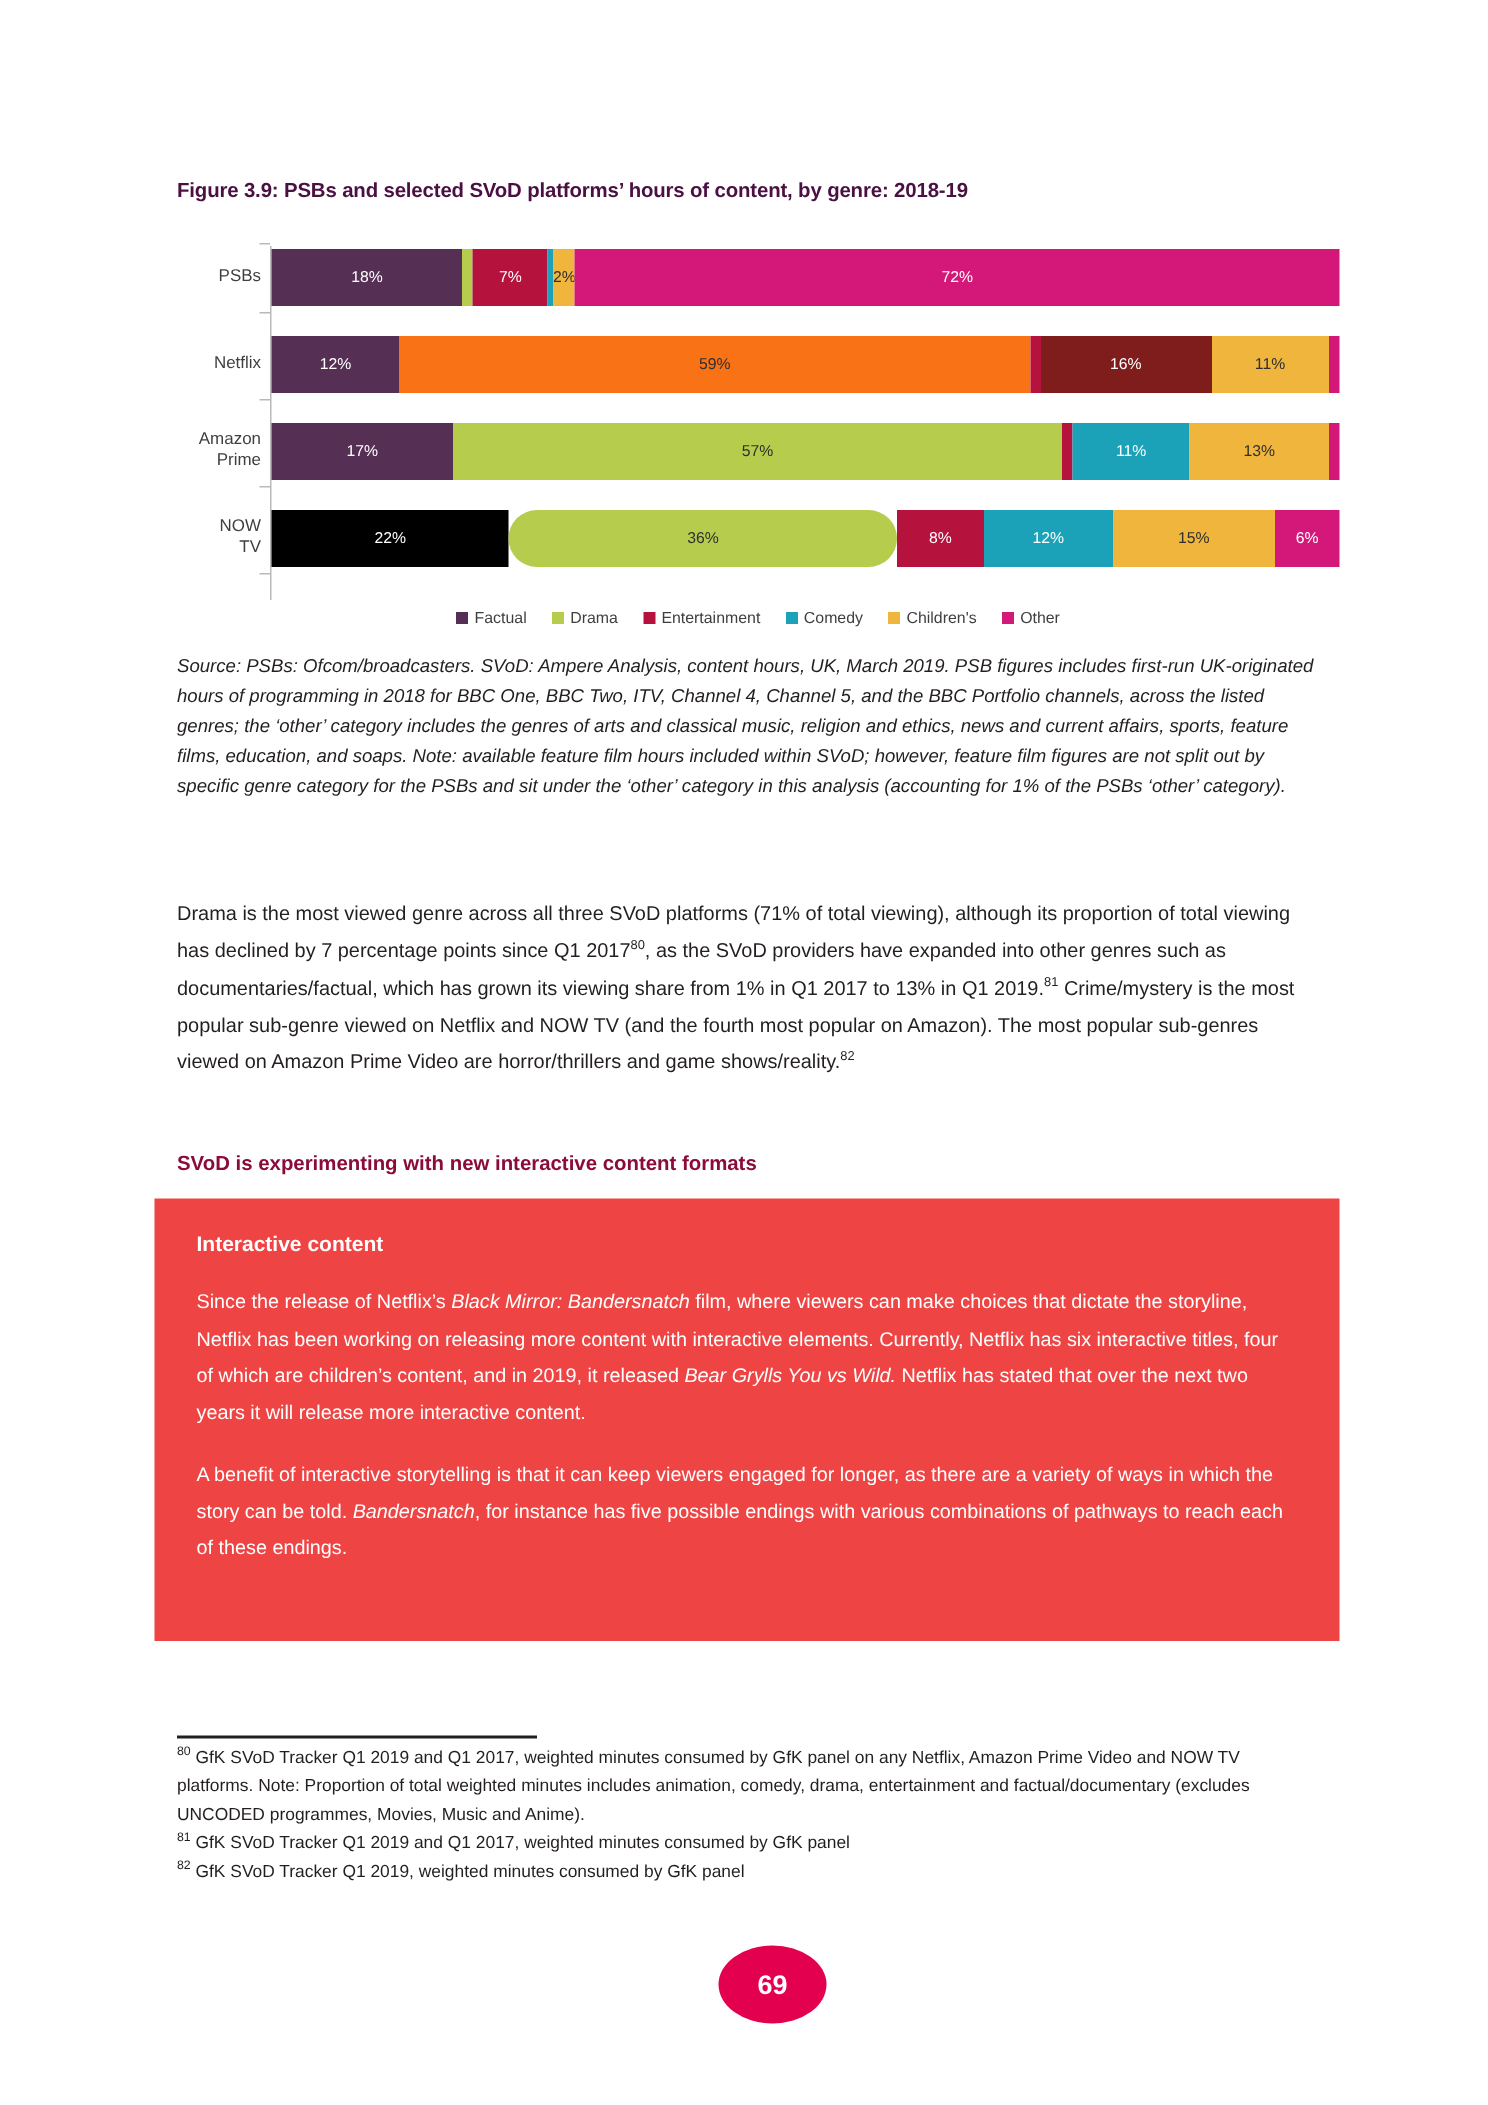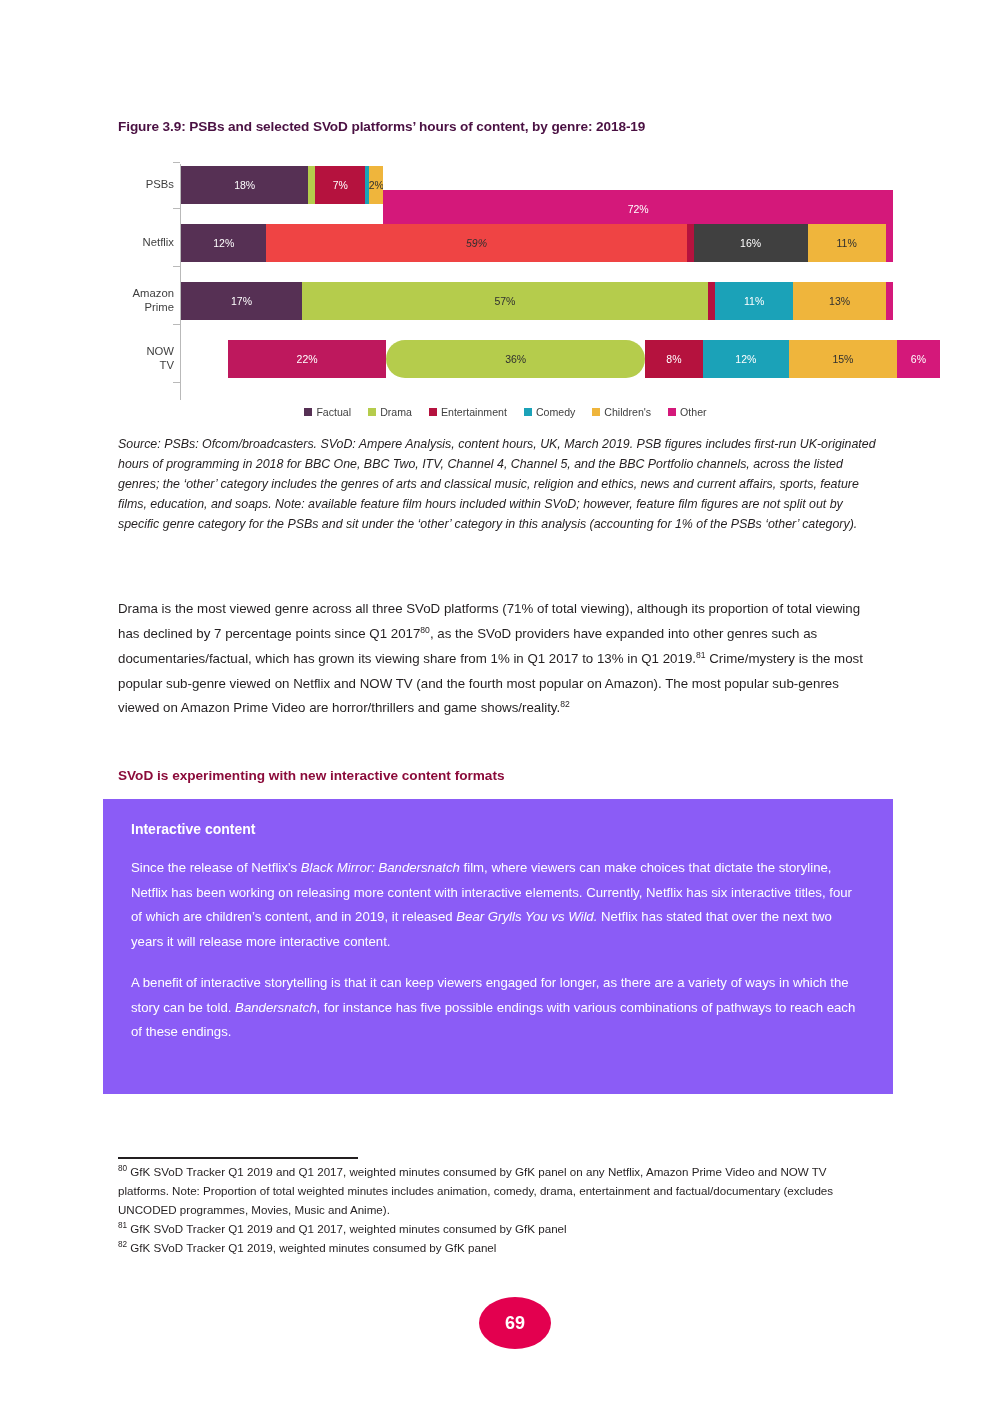--- a/index.html
+++ b/index.html
@@ -64,21 +64,21 @@
 
   
   .sub-head {
     position:absolute; left:118px; top:768px; width:760px;
     font-size:13.6px; font-weight:bold; color:#8b0b3a;
   }
 
   
   .callout {
     position:absolute; left:103px; top:799px; width:790px; height:295px;
-    background:#8b5cf6; color:#ffffff; padding:22px 28px 0 28px;
+    background:#ef4444; color:#ffffff; padding:22px 28px 0 28px;
   }
   .callout-title { font-size:14px; font-weight:bold; margin-bottom:19px; }
   .callout-p { font-size:13.2px; line-height:1.86; margin:0 0 17px 0; }
   .callout-p em, .body-para em { font-style:italic; }
 
   
   .fn-rule { position:absolute; left:118px; top:1157px; width:240px; height:1.6px; background:#231f20; }
   .footnotes { position:absolute; left:118px; top:1163px; width:760px; font-size:11.6px; line-height:1.63; color:#231f20; }
   .footnotes p { margin:0; }
   .footnotes sup { font-size:8.2px; }
@@ -110,30 +110,30 @@
         </div>
       <div id="bars">
           <div class="bar-row" style="top: 2px;">
             <div class="bar-label">PSBs</div>
             <div class="bar-track">
               <div class="seg" style="flex: 0 0 17.8926%; background: rgb(86, 48, 84);">18%</div>
               <div class="seg dark-text" style="flex: 0 0 0.994036%; background: rgb(181, 204, 76);"></div>
               <div class="seg" style="flex: 0 0 6.95825%; background: rgb(181, 18, 62);">7%</div>
               <div class="seg" style="flex: 0 0 0.596421%; background: rgb(27, 162, 184);"></div>
               <div class="seg dark-text" style="flex: 0 0 1.98807%; background: rgb(239, 181, 60);">2%</div>
-              <div class="seg" style="flex: 0 0 71.5706%; background: rgb(212, 24, 122); margin-top: 24px;">72%</div>
+              <div class="seg" style="flex: 0 0 71.5706%; background: rgb(212, 24, 122);">72%</div>
             </div>
           </div>
           <div class="bar-row" style="top: 60px;">
             <div class="bar-label">Netflix</div>
             <div class="bar-track">
               <div class="seg" style="flex: 0 0 12%; background: rgb(86, 48, 84);">12%</div>
-              <div class="seg dark-text" style="flex: 0 0 59%; background: #ef4444; font-style: italic;">59%</div>
+              <div class="seg dark-text" style="flex: 0 0 59%; background: #f97316;">59%</div>
               <div class="seg" style="flex: 0 0 1%; background: rgb(181, 18, 62);"></div>
-              <div class="seg" style="flex: 0 0 16%; background: #404040;">16%</div>
+              <div class="seg" style="flex: 0 0 16%; background: #7f1d1d;">16%</div>
               <div class="seg dark-text" style="flex: 0 0 11%; background: rgb(239, 181, 60);">11%</div>
               <div class="seg" style="flex: 0 0 1%; background: rgb(212, 24, 122);"></div>
             </div>
           </div>
           <div class="bar-row" style="top: 118px;">
             <div class="bar-label">
               <span>Amazon</span>
               <span>Prime</span>
             </div>
             <div class="bar-track">
@@ -144,21 +144,21 @@
               <div class="seg dark-text" style="flex: 0 0 13%; background: rgb(239, 181, 60);">13%</div>
               <div class="seg" style="flex: 0 0 1%; background: rgb(212, 24, 122);"></div>
             </div>
           </div>
           <div class="bar-row" style="top: 176px;">
             <div class="bar-label">
               <span>NOW</span>
               <span>TV</span>
             </div>
             <div class="bar-track">
-              <div class="seg" style="flex: 0 0 22.2222%; background: #be185d; margin-left: 47px;">22%</div>
+              <div class="seg" style="flex: 0 0 22.2222%; background: #000000;">22%</div>
               <div class="seg dark-text" style="flex: 0 0 36.3636%; background: rgb(181, 204, 76); border-radius: 19px;">36%</div>
               <div class="seg" style="flex: 0 0 8.08081%; background: rgb(181, 18, 62);">8%</div>
               <div class="seg" style="flex: 0 0 12.1212%; background: rgb(27, 162, 184);">12%</div>
               <div class="seg dark-text" style="flex: 0 0 15.1515%; background: rgb(239, 181, 60);">15%</div>
               <div class="seg" style="flex: 0 0 6.06061%; background: rgb(212, 24, 122);">6%</div>
             </div>
           </div>
         </div>
     </div>
     <div class="legend" id="legend">

